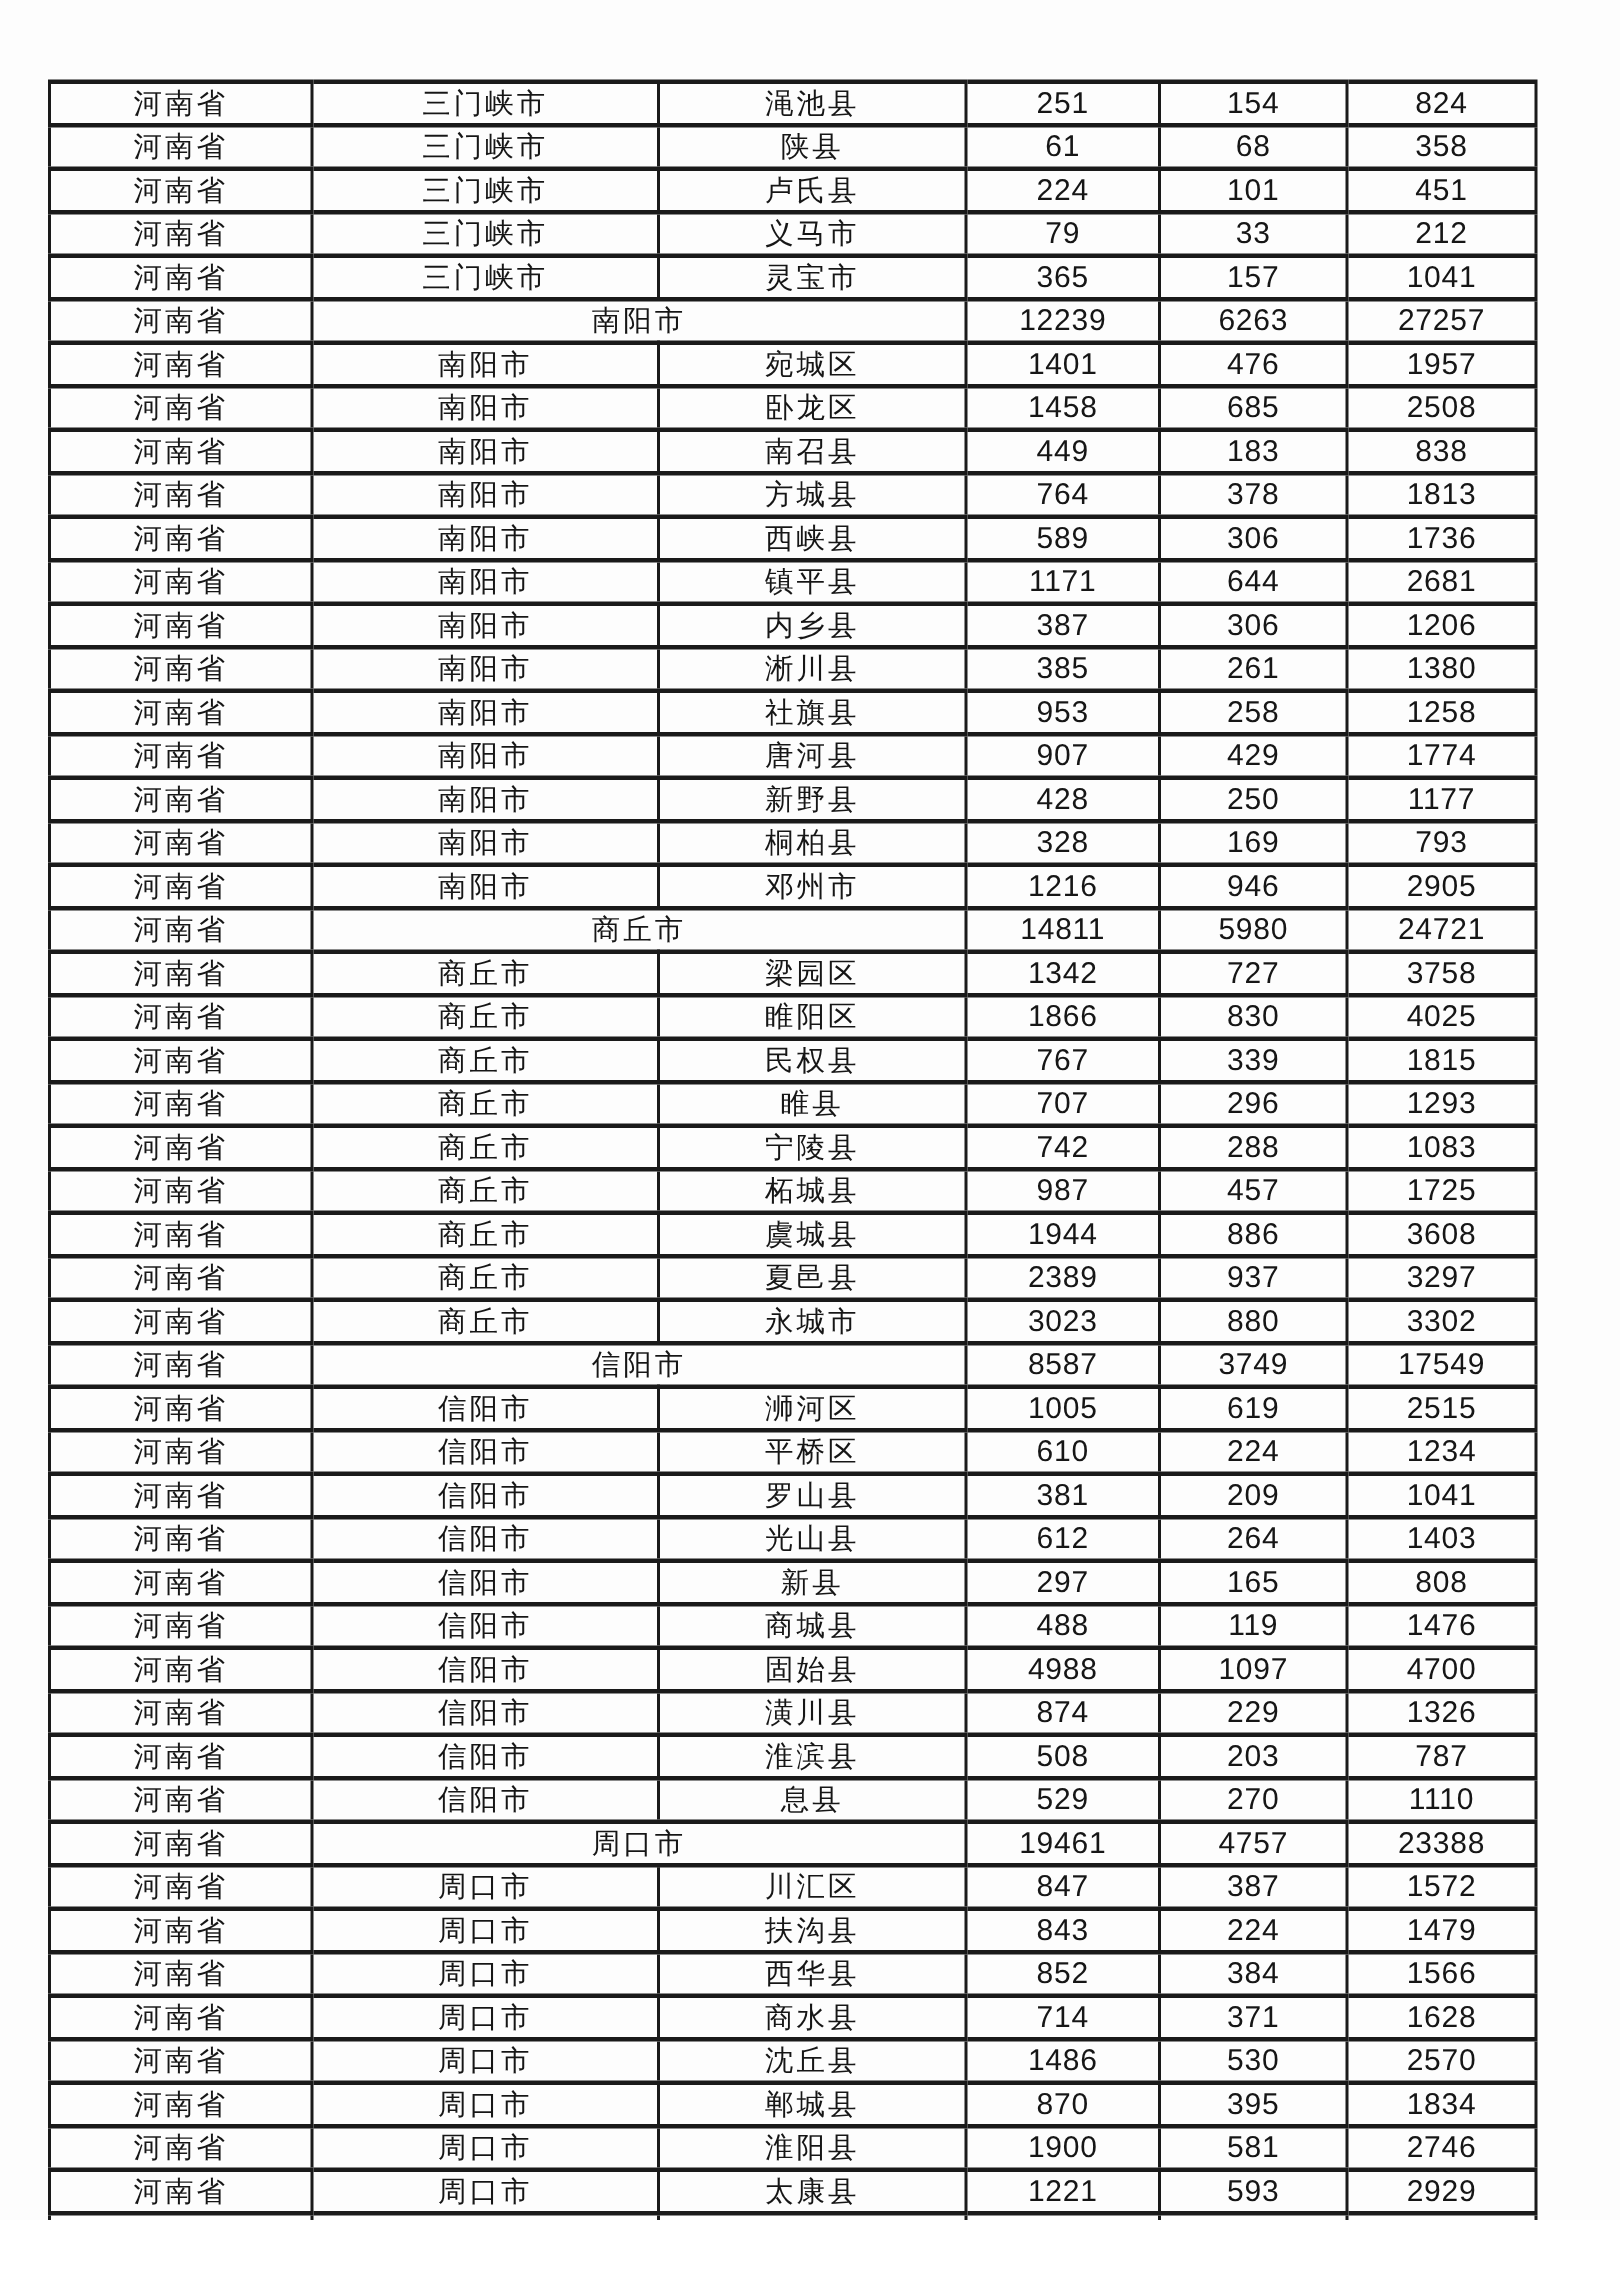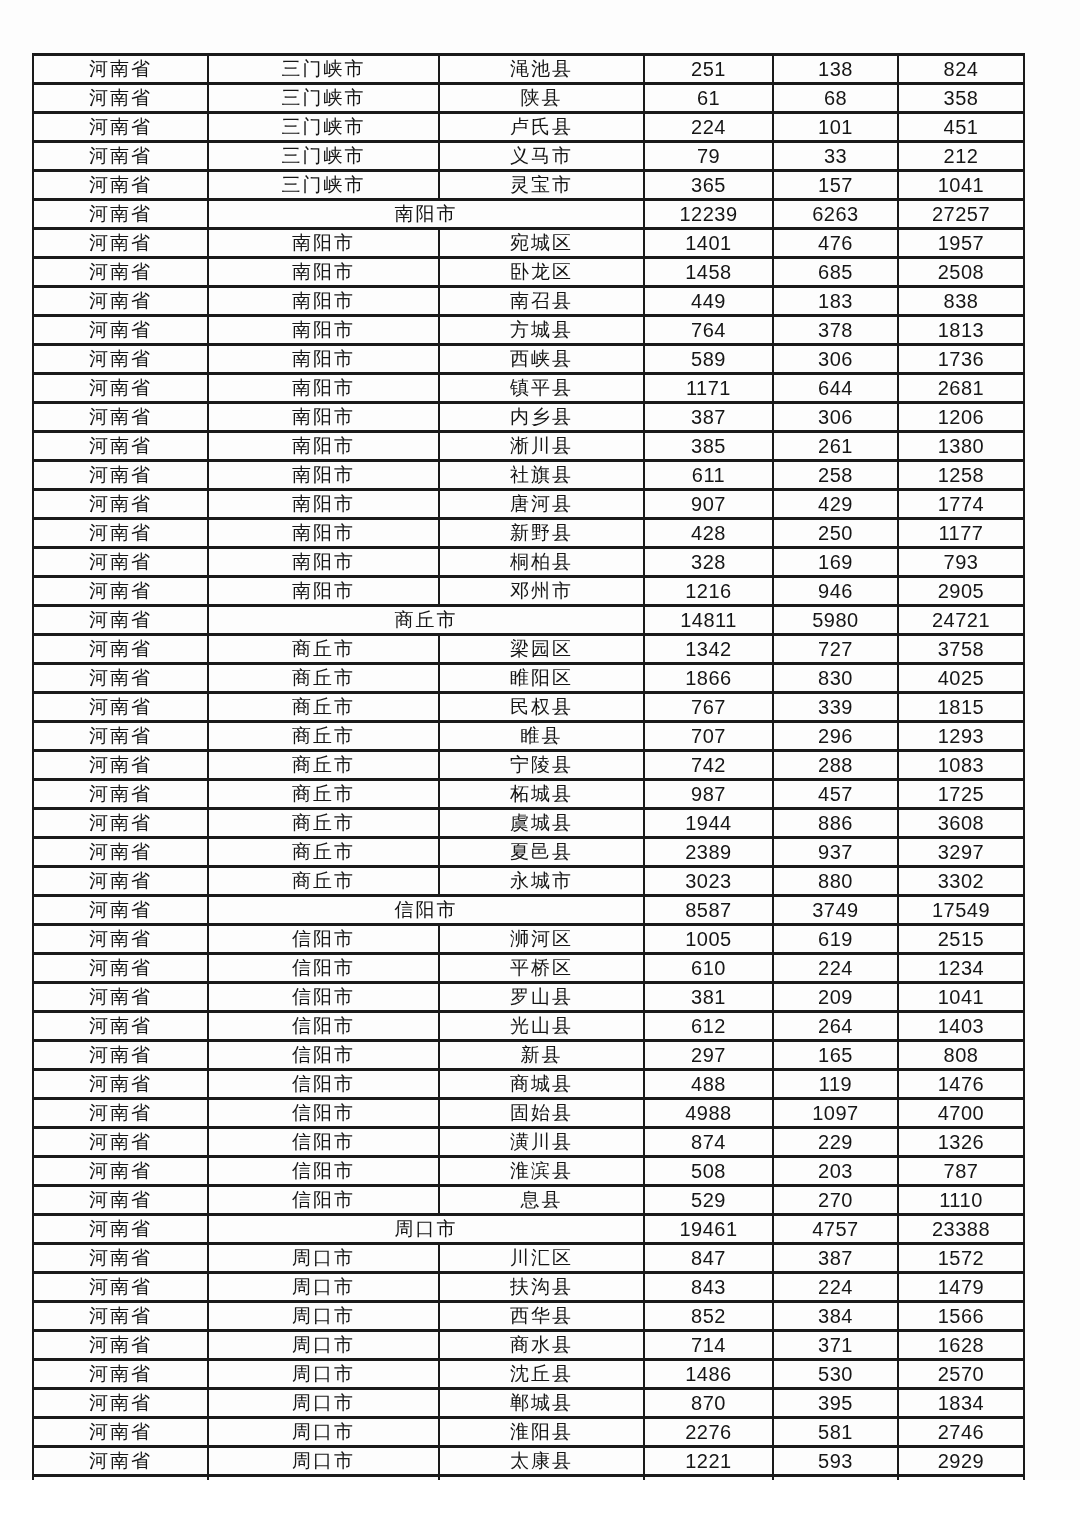--- a/index.html
+++ b/index.html
@@ -57,21 +57,21 @@
       <col style="width:129px">
       <col style="width:125px">
       <col style="width:126px">
     </colgroup>
     <tbody>
         <tr>
           <td class="cn">河南省</td>
           <td class="cn">三门峡市</td>
           <td class="cn">渑池县</td>
           <td class="num">251</td>
-          <td class="num">138</td>
+          <td class="num">154</td>
           <td class="num">824</td>
         </tr>
         <tr>
           <td class="cn">河南省</td>
           <td class="cn">三门峡市</td>
           <td class="cn">陕县</td>
           <td class="num">61</td>
           <td class="num">68</td>
           <td class="num">358</td>
         </tr>
@@ -167,21 +167,21 @@
           <td class="cn">南阳市</td>
           <td class="cn">淅川县</td>
           <td class="num">385</td>
           <td class="num">261</td>
           <td class="num">1380</td>
         </tr>
         <tr>
           <td class="cn">河南省</td>
           <td class="cn">南阳市</td>
           <td class="cn">社旗县</td>
-          <td class="num">611</td>
+          <td class="num">953</td>
           <td class="num">258</td>
           <td class="num">1258</td>
         </tr>
         <tr>
           <td class="cn">河南省</td>
           <td class="cn">南阳市</td>
           <td class="cn">唐河县</td>
           <td class="num">907</td>
           <td class="num">429</td>
           <td class="num">1774</td>
@@ -428,21 +428,21 @@
           <td class="cn">周口市</td>
           <td class="cn">郸城县</td>
           <td class="num">870</td>
           <td class="num">395</td>
           <td class="num">1834</td>
         </tr>
         <tr>
           <td class="cn">河南省</td>
           <td class="cn">周口市</td>
           <td class="cn">淮阳县</td>
-          <td class="num">2276</td>
+          <td class="num">1900</td>
           <td class="num">581</td>
           <td class="num">2746</td>
         </tr>
         <tr>
           <td class="cn">河南省</td>
           <td class="cn">周口市</td>
           <td class="cn">太康县</td>
           <td class="num">1221</td>
           <td class="num">593</td>
           <td class="num">2929</td>

